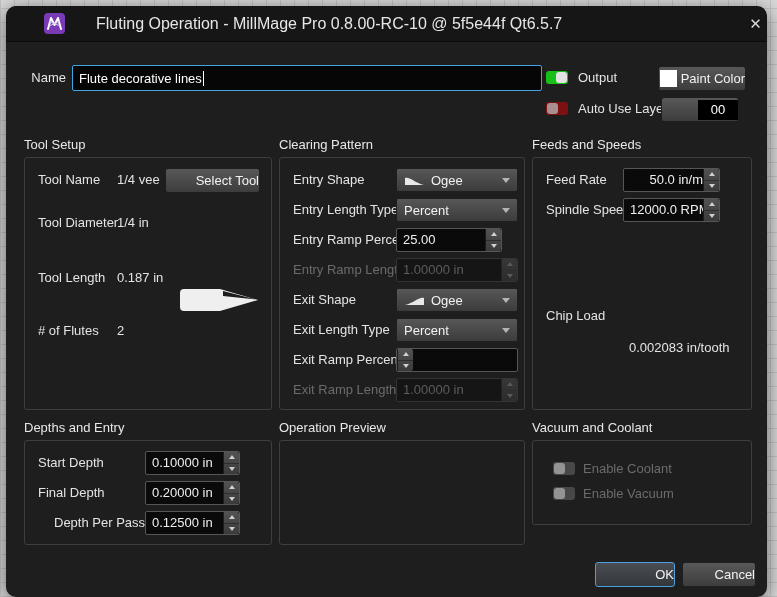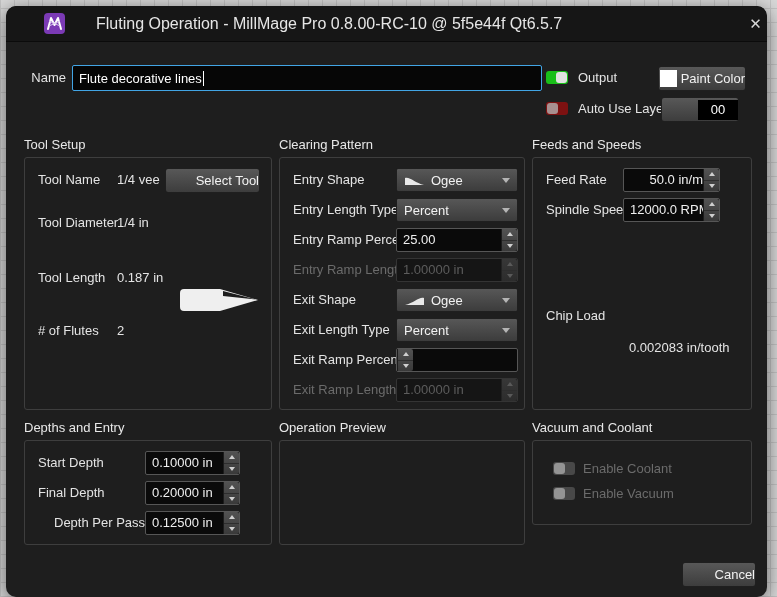--- a/index.html
+++ b/index.html
@@ -153,21 +153,21 @@
     <span class="ca"></span>
   </div>
 
   <div class="lbl" style="left:287px;top:196px;">Entry Length Type</div>
   <div class="combo" style="left:390px;top:192px;width:122px;">
     <span>Percent</span>
     <span class="ca"></span>
   </div>
 
   <div class="lbl" style="left:287px;top:226px;">Entry Ramp Percent</div>
-  <div class="spin" style="left:390px;top:222px;width:122px;">
+  <div class="spin" style="left:390px;top:222px;width:106px;">
     <div class="sv">25.00</div>
     <div class="sb">
         <div class="u">
           <span class="tu"></span>
         </div>
         <div>
           <span class="td"></span>
         </div>
       </div>
   </div>
@@ -310,15 +310,16 @@
   <div class="toggle dis" style="left:547px;top:456px;">
       <div class="knob"></div>
     </div>
   <div class="lbl dis" style="left:577px;top:455px;">Enable Coolant</div>
 
   <div class="toggle dis" style="left:547px;top:481px;">
       <div class="knob"></div>
     </div>
   <div class="lbl dis" style="left:577px;top:480px;">Enable Vacuum</div>
 
+  <div class="btn primary" style="left:589px;top:556px;width:80px;height:25px;">OK</div>
   <div class="btn" style="left:676px;top:556px;width:74px;height:25px;">Cancel</div>
 
 </div>
 
 </body></html>

